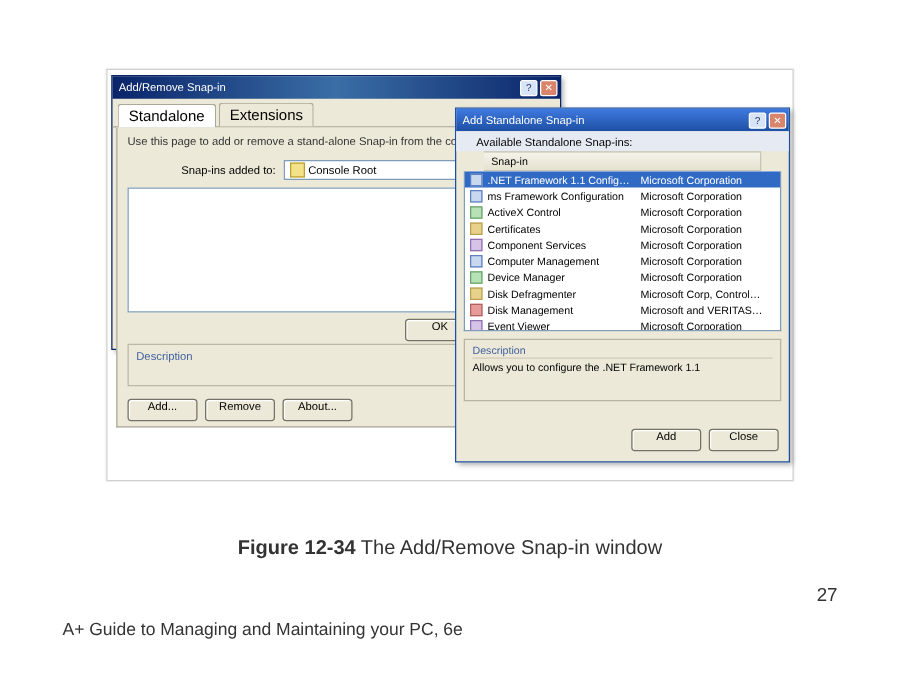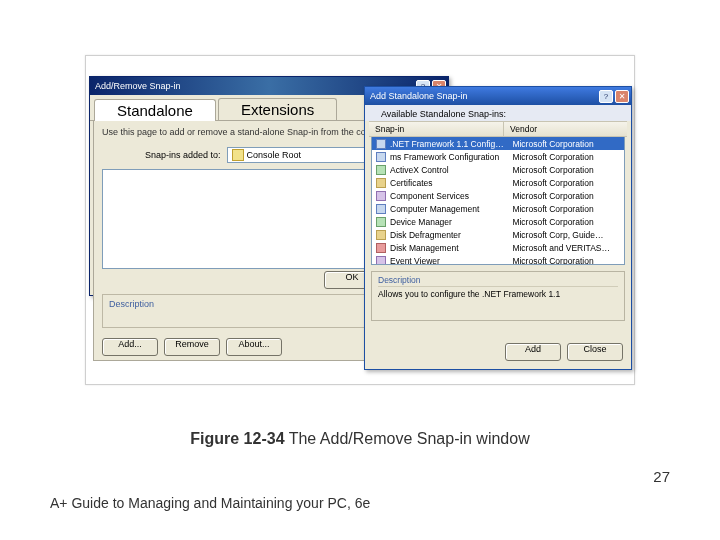--- a/index.html
+++ b/index.html
@@ -18,21 +18,21 @@
     border: 1px solid #cfcfcf;
     box-shadow: 0 0 2px rgba(0,0,0,0.1);
   }
   
   .dlg {
     position: absolute;
     background: #ece9d8;
     border: 1px solid #0a246a;
     box-shadow: 2px 2px 4px rgba(0,0,0,0.3);
   }
-  .dlg.main { left: 3px; top: 20px; width: 360px; height: 220px; }
+  .dlg.main { left: 3px; top: 4px; width: 360px; height: 220px; }
   .titlebar {
     height: 18px;
     background: linear-gradient(to right, #0a246a, #3a6ea5, #0a246a);
     color: #fff;
     display: flex; align-items: center;
     padding: 0 2px 0 5px;
     font-size: 9px;
   }
   .titlebar .ttl { flex: 1; overflow: hidden; white-space: nowrap; }
   .tbtn {
@@ -44,26 +44,26 @@
     font-size: 8px; color: #2a3a6a;
     border-radius: 2px;
   }
   .tbtn.close { background: #d9846b; color: #fff; }
   .tabrow {
     display: flex; gap: 2px;
     padding: 3px 3px 0 4px;
     border-bottom: 1px solid #aca899;
   }
   .tab {
-    padding: 2px 22px;
+    padding: 2px 8px;
     border: 1px solid #aca899;
     border-bottom: none;
     background: #ece9d8;
     border-radius: 3px 3px 0 0;
-    font-size: 15px;
+    font-size: 12px;
   }
   .tab.active { background: #fff; position: relative; top: 1px; }
   .tabpage {
     margin: 0 3px 3px 3px;
     background: #ece9d8;
     border: 1px solid #aca899;
     border-top: none;
     height: 240px;
     position: relative;
   }
@@ -265,24 +265,23 @@
     <div class="titlebar">
       <span class="ttl">Add Standalone Snap-in</span>
       <div class="tbtn">
           <span>?</span>
         </div>
       <div class="tbtn close">
           <span>✕</span>
         </div>
     </div>
     <div class="sec">Available Standalone Snap-ins:</div>
-    <div style="margin:0 4px;">
+    <div style="margin:0 22px;">
       <div class="listhdr">
         <div class="c1">Snap-in</div>
-        <div class="c2">Vendor</div>
       </div>
     </div>
     <div class="snaplist" id="snaplist">
         <div class="snaprow sel">
           <div class="ic a"></div>
           <div class="nm">.NET Framework 1.1 Configuration</div>
           <div class="vn">Microsoft Corporation</div>
         </div>
         <div class="snaprow">
           <div class="ic a"></div>
@@ -310,21 +309,21 @@
           <div class="vn">Microsoft Corporation</div>
         </div>
         <div class="snaprow">
           <div class="ic b"></div>
           <div class="nm">Device Manager</div>
           <div class="vn">Microsoft Corporation</div>
         </div>
         <div class="snaprow">
           <div class="ic c"></div>
           <div class="nm">Disk Defragmenter</div>
-          <div class="vn">Microsoft Corp, Guide…</div>
+          <div class="vn">Microsoft Corp, Control…</div>
         </div>
         <div class="snaprow">
           <div class="ic e"></div>
           <div class="nm">Disk Management</div>
           <div class="vn">Microsoft and VERITAS…</div>
         </div>
         <div class="snaprow">
           <div class="ic d"></div>
           <div class="nm">Event Viewer</div>
           <div class="vn">Microsoft Corporation</div>

